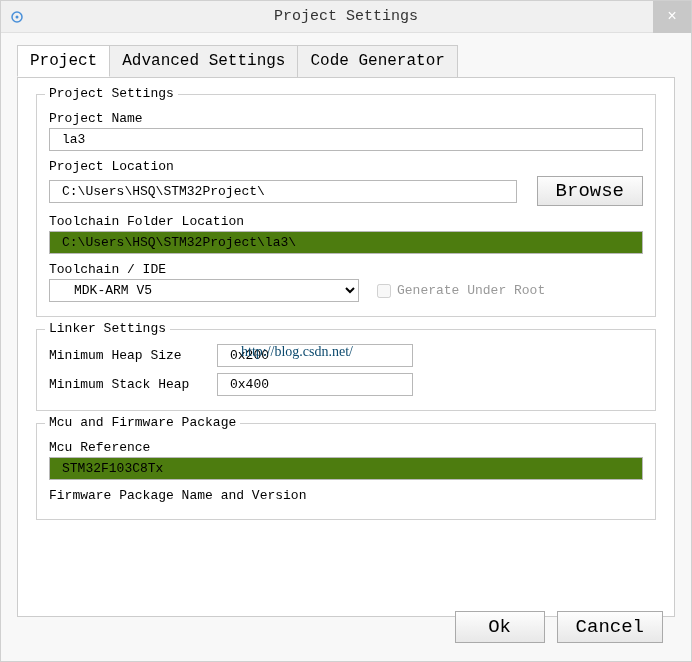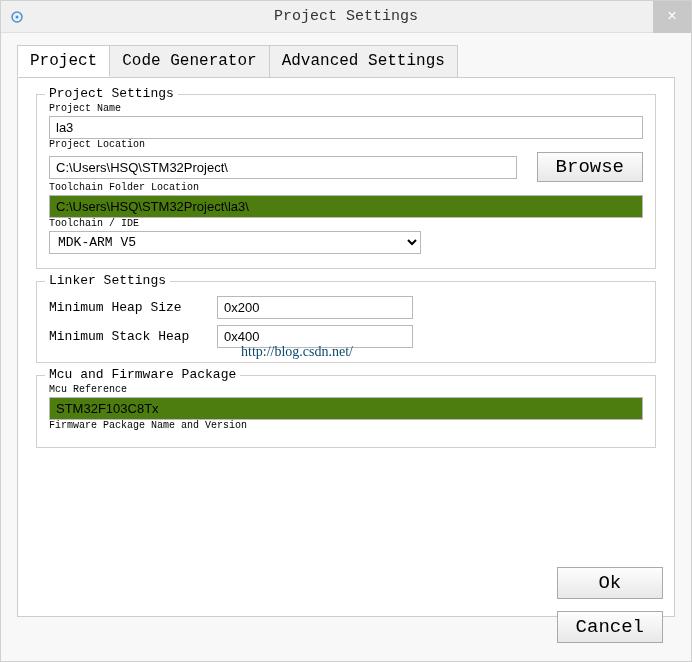--- a/index.html
+++ b/index.html
@@ -89,52 +89,52 @@
     .fieldset-title {
       position: absolute;
       top: -9px;
       left: 8px;
       background: #fff;
       padding: 0 4px;
       font-size: 13px;
     }
     .field-label {
       display: block;
-      margin-top: 0;
+      margin-top: 8px;
       margin-bottom: 2px;
-      font-size: 10px;
+      font-size: 13px;
     }
     .text-input {
       width: 100%;
       border: 1px solid #b8b8b8;
-      padding: 3px 6px;
-      font-family: Liberation Sans, sans-serif;
+      padding: 3px 12px;
+      font-family: Liberation Mono, monospace;
       font-size: 13px;
       background: #fff;
     }
     .text-input[readonly] { background: #4d7c0f;}
     .row {
       display: flex;
       gap: 20px;
       align-items: center;
     }
     .row .text-input { flex: 1; }
     .btn {
       border: 1px solid #aaa;
       background: linear-gradient(#fdfdfd,#e8e8e8);
       padding: 3px 18px;
       font-family: inherit;
       font-size: 19px;
       cursor: pointer;
       min-width: 72px;
     }
     .select {
-      width: 372px;
+      width: 310px;
       border: 1px solid #b8b8b8;
-      padding: 2px 4px;
+      padding: 2px 20px;
       font-family: inherit;
       font-size: 13px;
       background: #fff;
     }
     .checkbox-row {
       display: flex;
       align-items: center;
       gap: 6px;
       color: #999;
     }
@@ -155,21 +155,20 @@
       font-size: 14px;
       pointer-events: none;
       font-family: Liberation Serif, serif;
     }
     .footer-btns {
       position: absolute;
       right: 28px;
       bottom: 18px;
       display: flex;
       gap: 12px;
-      flex-direction: column;
     }
     .footer-btns .btn { min-width: 90px; padding: 4px 18px;}
   </style>
 </head>
 <body>
 
 <div class="window">
   <div class="titlebar">
     <span class="titlebar-icon">
       <svg viewBox="0 0 16 16" width="16" height="16">
@@ -179,22 +178,22 @@
     </span>
     <span class="titlebar-title">Project Settings</span>
     <div class="close-btn">
       <span>×</span>
     </div>
   </div>
 
   <div class="content">
     <div class="tabs">
       <div class="tab active">Project</div>
+      <div class="tab">Advanced Settings</div>
       <div class="tab">Code Generator</div>
-      <div class="tab">Advanced Settings</div>
     </div>
 
     <div class="panel">
 
       <div class="fieldset">
         <span class="fieldset-title">Project Settings</span>
 
         <label class="field-label">Project Name</label>
         <input class="text-input" value="la3" style="">
 
@@ -205,20 +204,24 @@
         </div>
 
         <label class="field-label">Toolchain Folder Location</label>
         <input class="text-input" readonly="" value="C:\Users\HSQ\STM32Project\la3\" style="">
 
         <label class="field-label">Toolchain / IDE</label>
         <div class="row" style="gap:18px;">
           <select class="select">
             <option>MDK-ARM V5</option>
           </select>
+          <label class="checkbox-row">
+            <input type="checkbox" disabled="" style="">
+            <span>Generate Under Root</span>
+          </label>
         </div>
       </div>
 
       <div class="fieldset">
         <span class="fieldset-title">Linker Settings</span>
         <div class="linker-row">
           <span class="lbl">Minimum Heap Size</span>
           <input class="text-input" value="0x200" style="">
         </div>
         <div class="linker-row">

